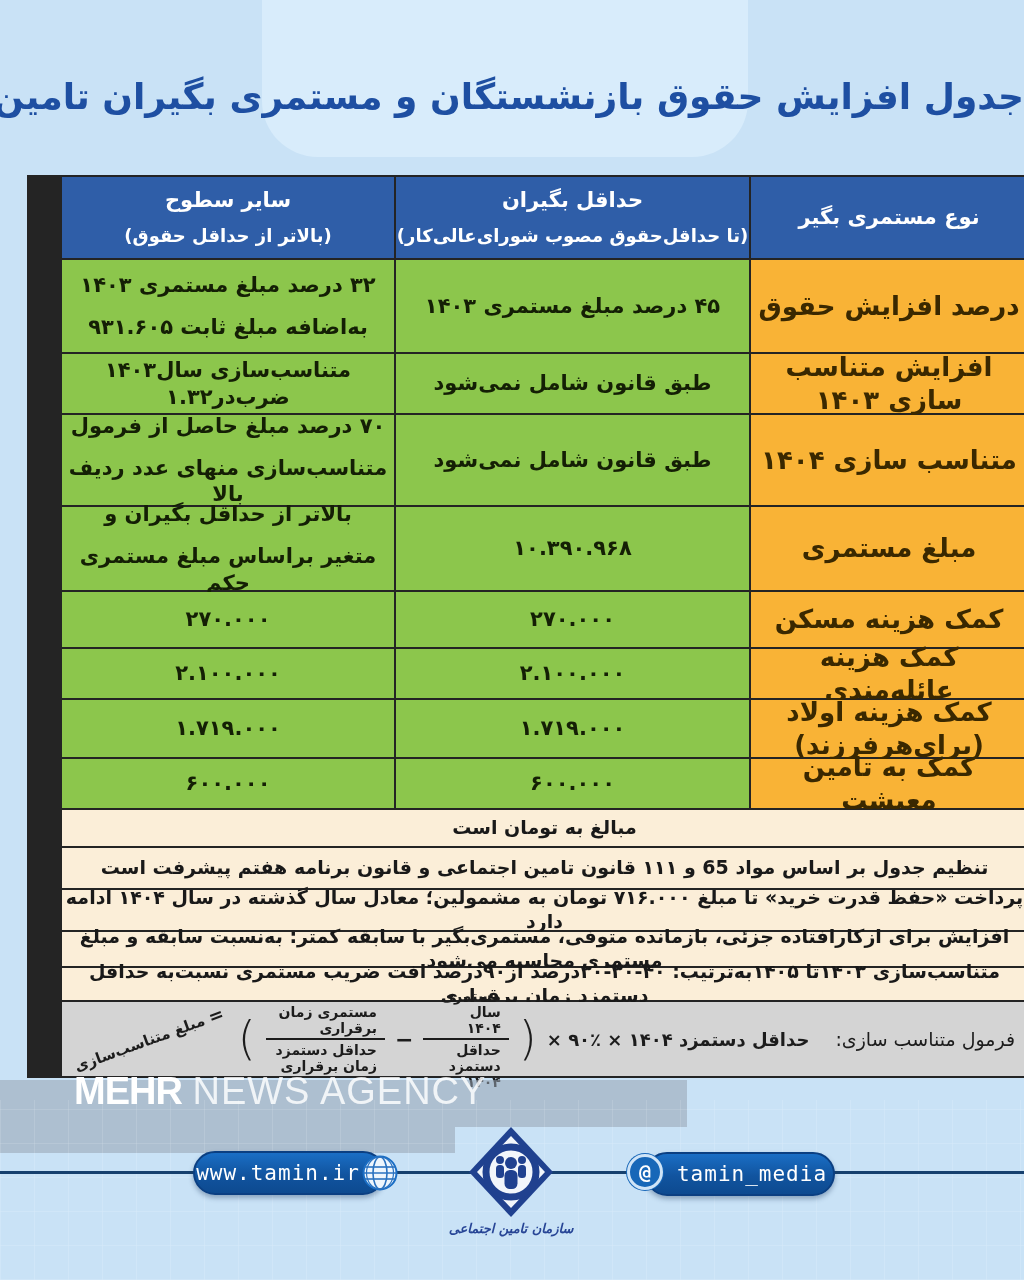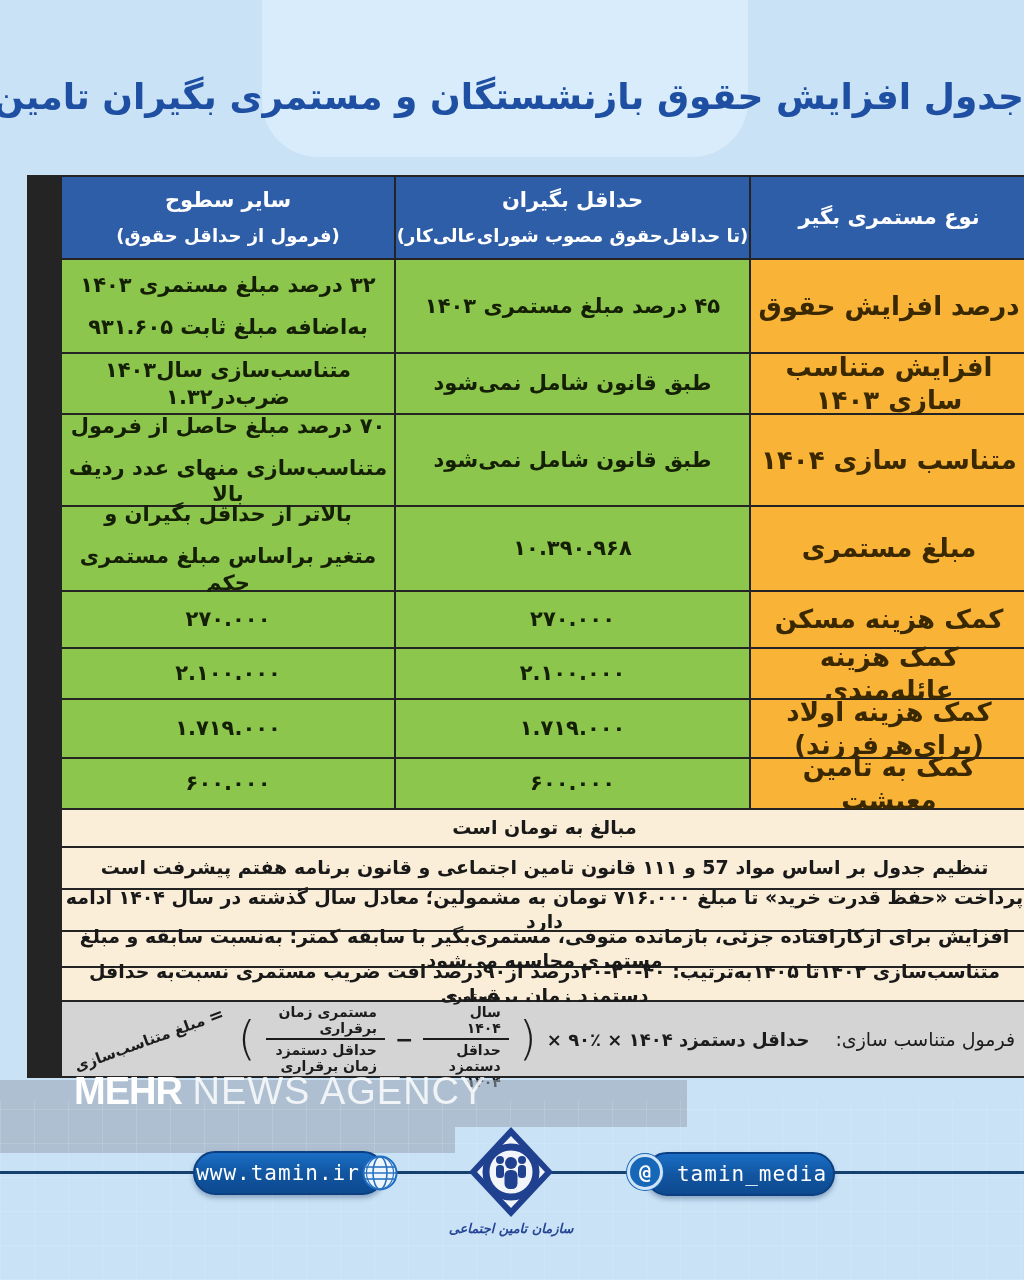--- a/index.html
+++ b/index.html
@@ -84,21 +84,21 @@
 
     <div class="cell hd">
       <span class="l1">نوع مستمری بگیر</span>
     </div>
     <div class="cell hd">
       <span class="l1">حداقل بگیران</span>
       <span class="l2">(تا حداقل‌حقوق مصوب شورای‌عالی‌کار)</span>
     </div>
     <div class="cell hd">
       <span class="l1">سایر سطوح</span>
-      <span class="l2">(فرمول از حداقل حقوق)</span>
+      <span class="l2">(بالاتر از حداقل حقوق)</span>
     </div>
 
     <div class="cell o">
       <span>درصد افزایش حقوق</span>
       </div>
     <div class="cell g">
       <span>۴۵ درصد مبلغ مستمری ۱۴۰۳</span>
       </div>
     <div class="cell g">
       <span>۳۲ درصد مبلغ مستمری ۱۴۰۳</span>
@@ -174,21 +174,21 @@
       <span>۶۰۰.۰۰۰</span>
       </div>
     <div class="cell g">
       <span>۶۰۰.۰۰۰</span>
       </div>
 
     <div class="cell note-row">
       <span>مبالغ به تومان است</span>
       </div>
     <div class="cell note-row">
-      <span>تنظیم جدول بر اساس مواد 57 و ۱۱۱ قانون تامین اجتماعی و قانون برنامه هفتم پیشرفت است</span>
+      <span>تنظیم جدول بر اساس مواد 65 و ۱۱۱ قانون تامین اجتماعی و قانون برنامه هفتم پیشرفت است</span>
       </div>
     <div class="cell note-row">
       <span>پرداخت «حفظ قدرت خرید» تا مبلغ ۷۱۶.۰۰۰ تومان به مشمولین؛ معادل سال گذشته در سال ۱۴۰۴ ادامه دارد</span>
       </div>
     <div class="cell note-row">
       <span>افزایش برای ازکارافتاده جزئی، بازمانده متوفی، مستمری‌بگیر با سابقه کمتر: به‌نسبت سابقه و مبلغ مستمری محاسبه می‌شود</span>
       </div>
     <div class="cell note-row">
       <span>متناسب‌سازی ۱۴۰۳تا ۱۴۰۵به‌ترتیب: ۴۰-۳۰-۳۰درصد از۹۰درصد افت ضریب مستمری نسبت‌به حداقل دستمزد زمان برقراری</span>
       </div>

